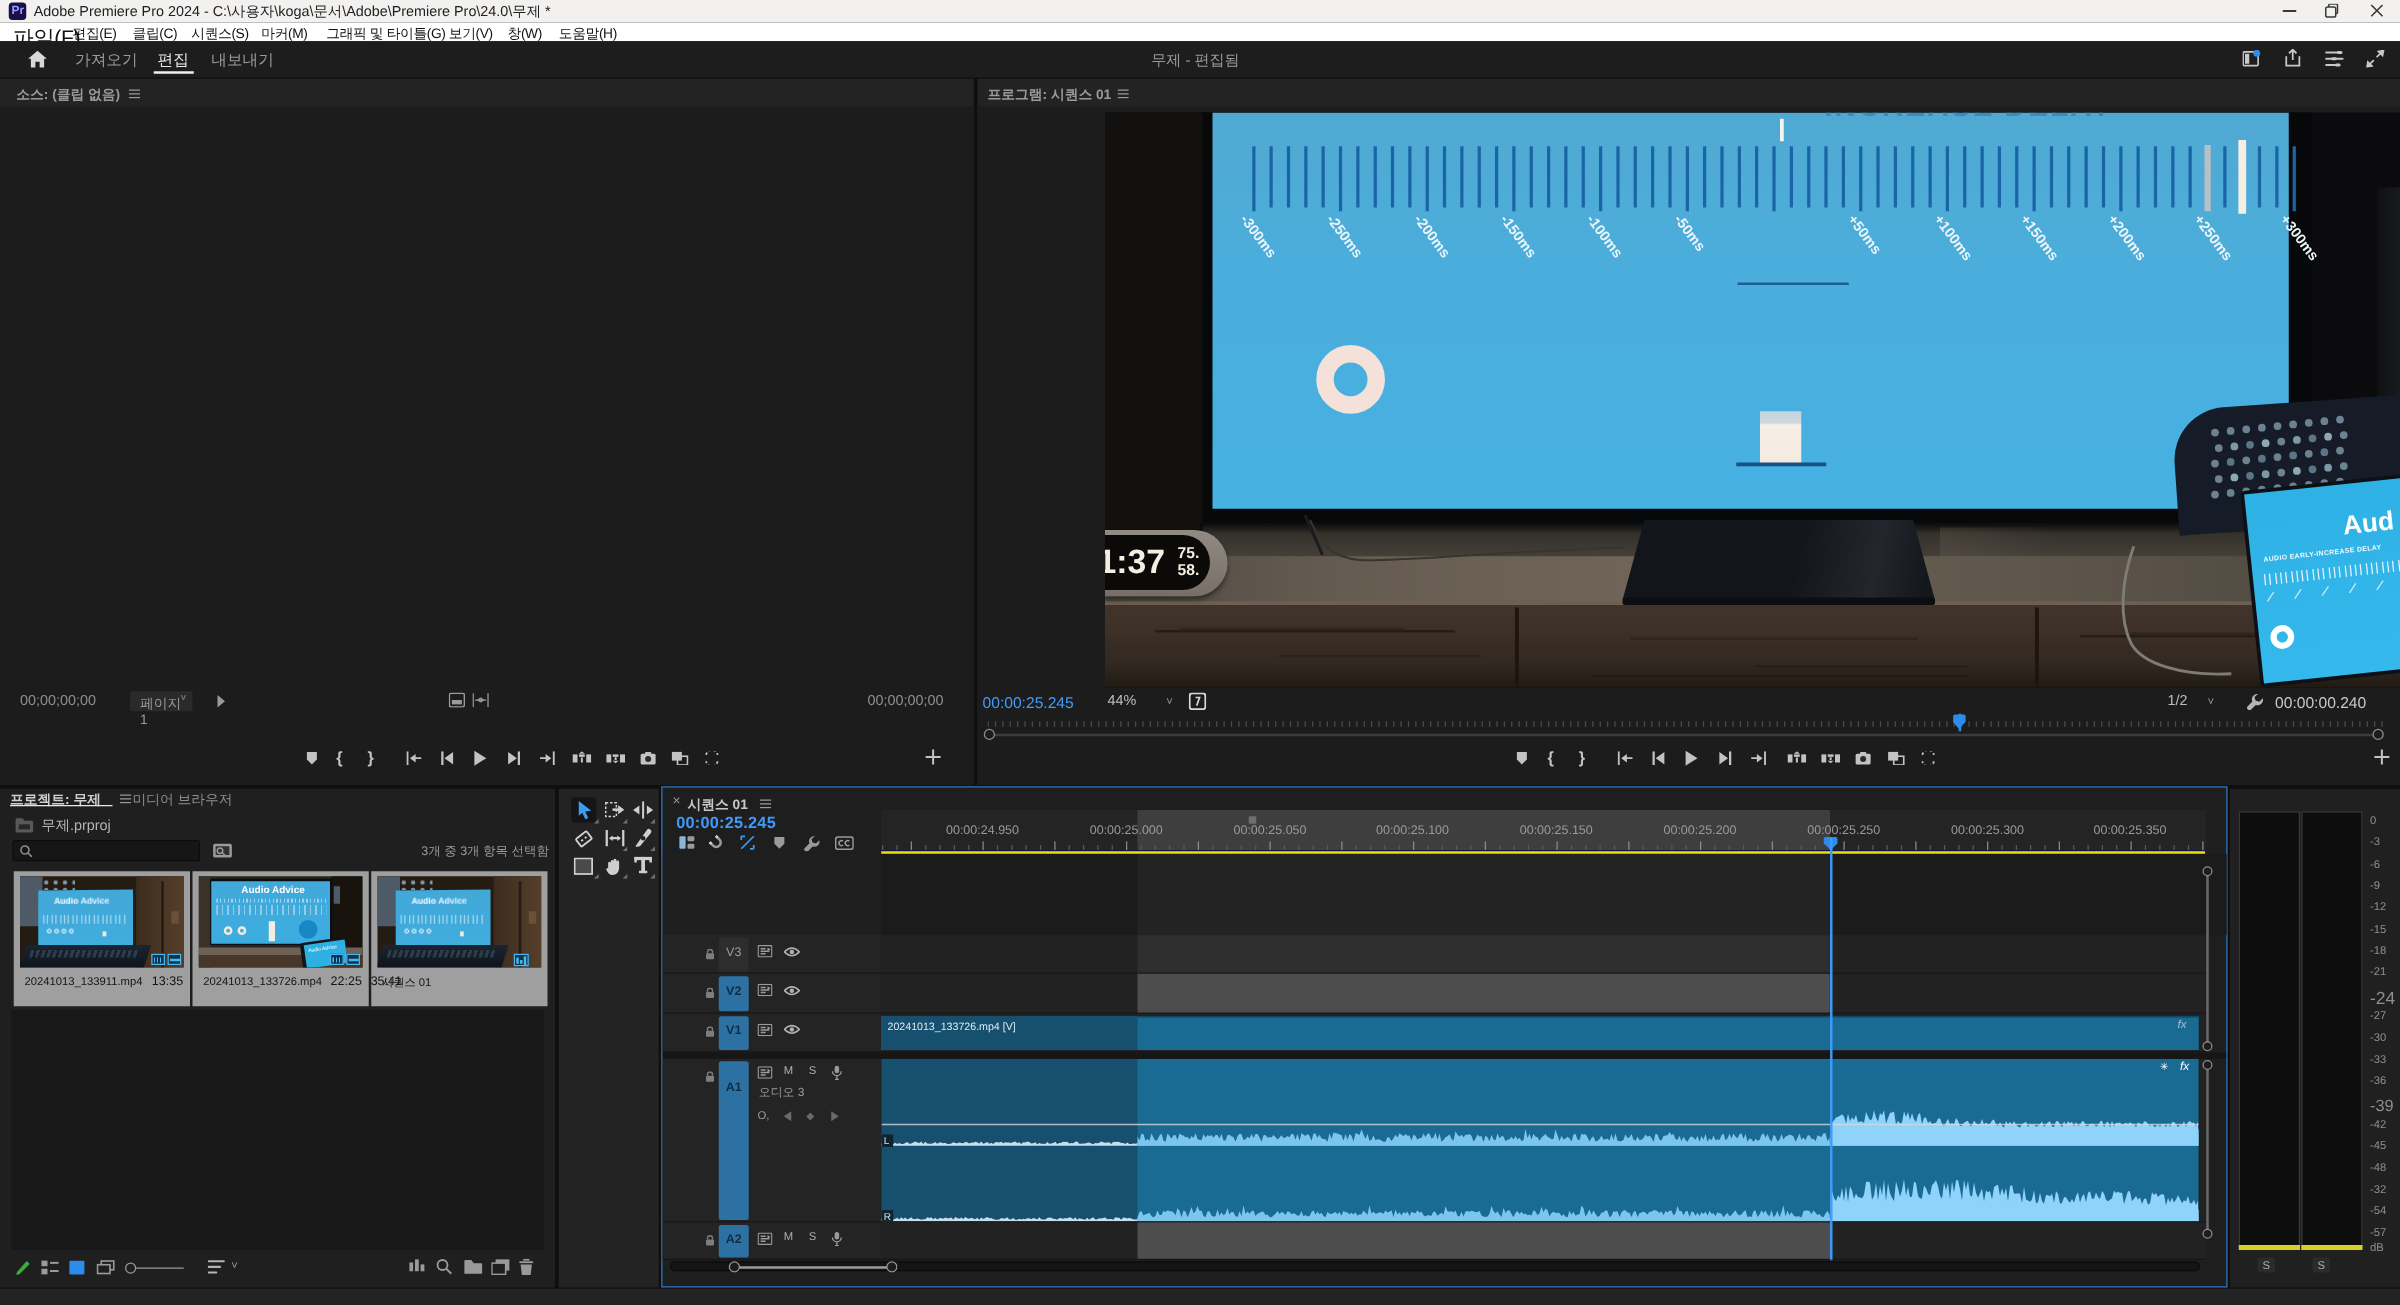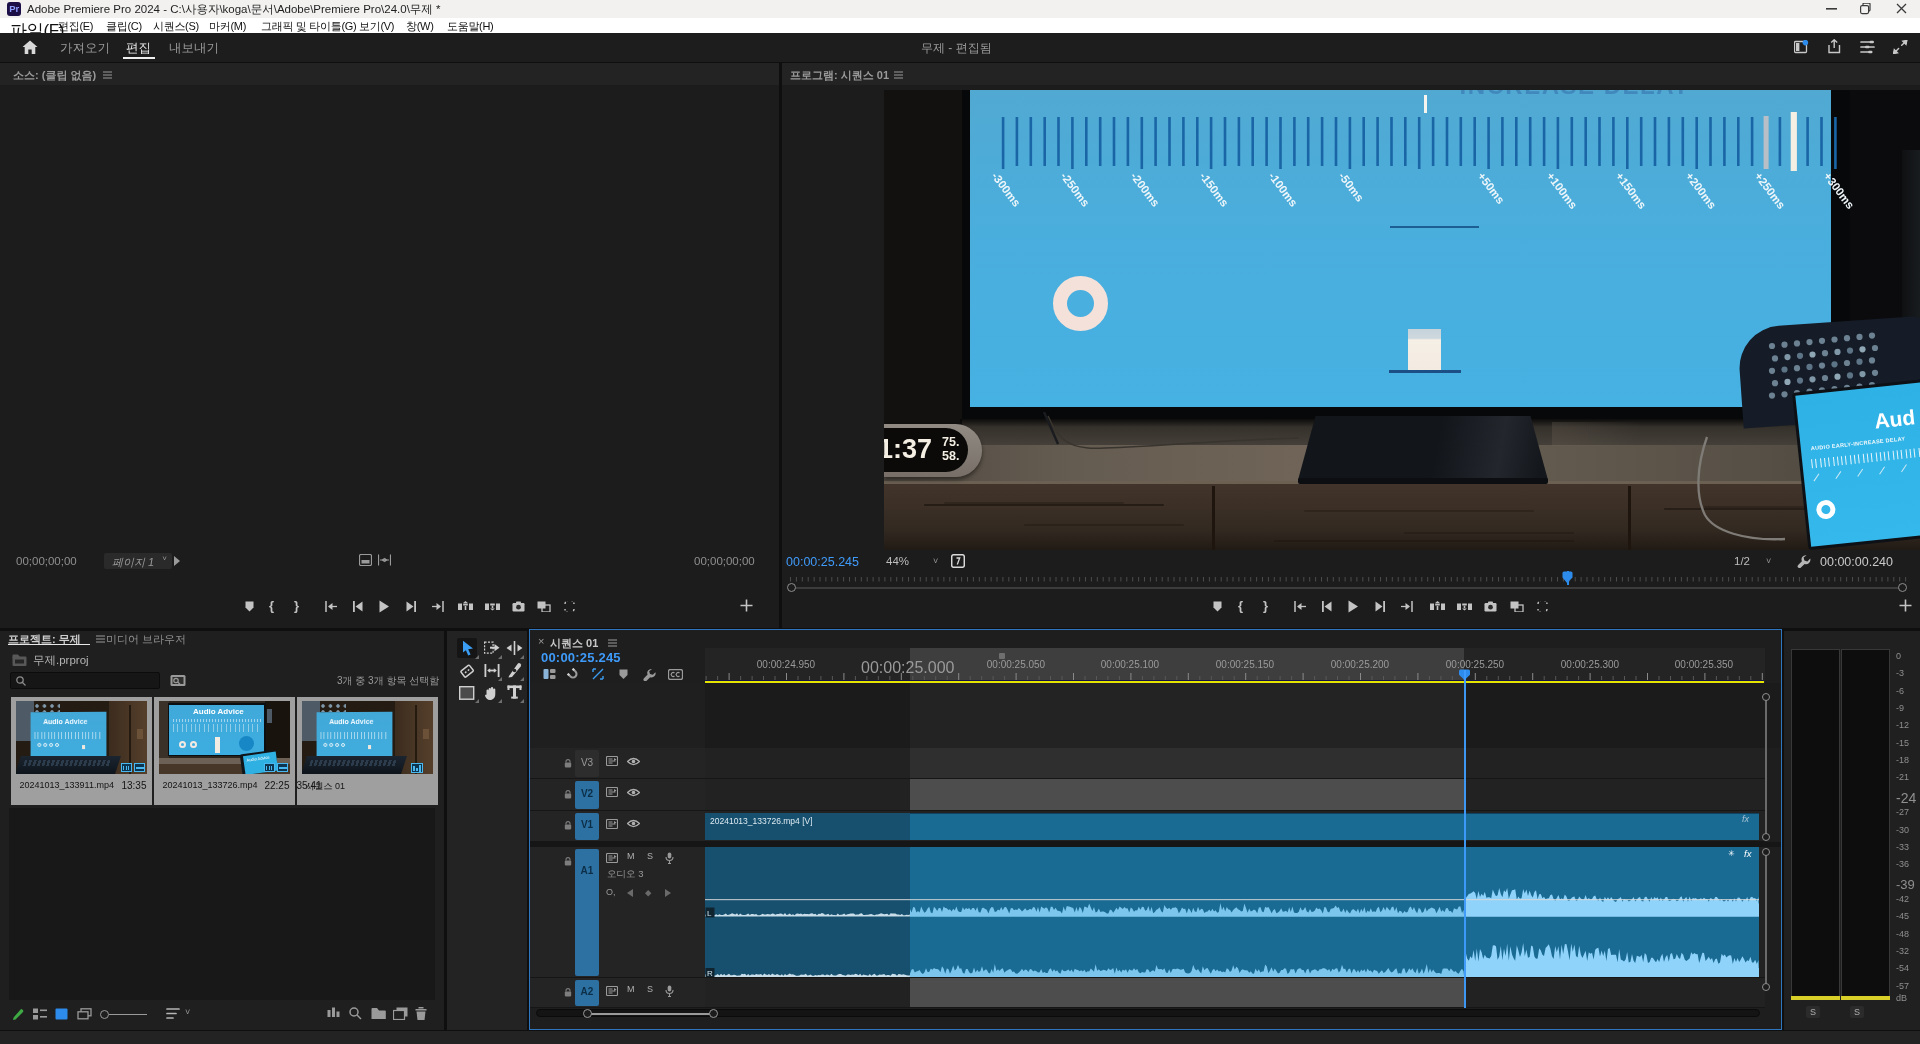--- a/index.html
+++ b/index.html
@@ -72,21 +72,21 @@
     </svg>
 <div class="ab" style="left:0px;top:63px;width:779px;height:565px;background:#232323;"></div>
 <div class="ab" style="left:0px;top:85px;width:779px;height:543px;background:#1c1c1c;"></div>
 <div class="ab" style="left:13px;top:68px;font-size:11px;color:#9a9a9a;font-weight:bold;">소스: (클립 없음)</div>
 <svg class="ab" style="left:103px;top:71px;" width="9" height="8" viewBox="0 0 9 8">
       <g stroke="#9a9a9a" stroke-width="1">
         <path d="M0 1 h9 M0 4 h9 M0 7 h9"></path>
       </g>
     </svg>
 <div class="ab" style="left:16px;top:555px;font-size:11.5px;color:#8f8f8f;">00;00;00;00</div>
-<div class="ab" style="left:104px;top:553px;width:68px;height:16px;background:#2a2a2a;border-radius:2px;font-style:italic;">
+<div class="ab" style="left:104px;top:553px;width:50px;height:16px;background:#2a2a2a;border-radius:2px;">
       <div style="position:absolute;left:8px;top:1.5px;font-size:11px;color:#999;">페이지 1</div>
       <div style="position:absolute;right:5px;top:1px;font-size:8px;color:#999;">˅</div>
     </div>
 <svg class="ab" style="left:173px;top:556px;" width="8" height="10" viewBox="0 0 8 10">
       <path d="M1 0 L7 5 L1 10 Z" fill="#9a9a9a"></path>
     </svg>
 <svg class="ab" style="left:359px;top:554px;" width="13" height="12" viewBox="0 0 13 12">
       <rect x="0.5" y="0.5" width="12" height="11" rx="1.5" fill="none" stroke="#9a9a9a" stroke-width="1.2"></rect>
       <rect x="2.5" y="6" width="8" height="3.5" fill="#9a9a9a"></rect>
     </svg>
@@ -952,21 +952,21 @@
 <svg class="ab" style="left:643px;top:668px;" width="13" height="13" viewBox="0 0 13 13">
       <path d="M9 1 a4 4 0 0 0 -4.4 5.6 L1 10.2 a1.8 1.8 0 0 0 2.6 2.6 L7.2 9.2 a4 4 0 0 0 5.2 -5 L9.8 6.8 L7 5.9 L6.2 3.2 Z" fill="#9a9a9a"></path>
     </svg>
 <svg class="ab" style="left:668px;top:669px;" width="15" height="11" viewBox="0 0 15 11">
       <rect x="0.5" y="0.5" width="14" height="10" rx="2" fill="none" stroke="#9a9a9a" stroke-width="1.3"></rect>
       <path d="M6.5 4 a2 2 0 1 0 0 3 M11.5 4 a2 2 0 1 0 0 3" fill="none" stroke="#9a9a9a" stroke-width="1.2"></path>
     </svg>
 <div class="ab" style="left:705px;top:648px;width:1060px;height:35px;background:#242424;"></div>
 <div class="ab" style="left:910px;top:648px;width:554px;height:32px;background:#3e3e3e;"></div>
 <div class="ab" style="left:746px;top:659px;width:80px;text-align:center;font-size:10px;color:#9a9a9a;">00:00:24.950</div>
-<div class="ab" style="left:861px;top:659px;width:80px;text-align:center;font-size:16px;color:#9a9a9a;">00:00:25.000</div>
+<div class="ab" style="left:861px;top:659px;width:80px;text-align:center;font-size:10px;color:#9a9a9a;">00:00:25.000</div>
 <div class="ab" style="left:976px;top:659px;width:80px;text-align:center;font-size:10px;color:#9a9a9a;">00:00:25.050</div>
 <div class="ab" style="left:1090px;top:659px;width:80px;text-align:center;font-size:10px;color:#9a9a9a;">00:00:25.100</div>
 <div class="ab" style="left:1205px;top:659px;width:80px;text-align:center;font-size:10px;color:#9a9a9a;">00:00:25.150</div>
 <div class="ab" style="left:1320px;top:659px;width:80px;text-align:center;font-size:10px;color:#9a9a9a;">00:00:25.200</div>
 <div class="ab" style="left:1435px;top:659px;width:80px;text-align:center;font-size:10px;color:#9a9a9a;">00:00:25.250</div>
 <div class="ab" style="left:1550px;top:659px;width:80px;text-align:center;font-size:10px;color:#9a9a9a;">00:00:25.300</div>
 <div class="ab" style="left:1664px;top:659px;width:80px;text-align:center;font-size:10px;color:#9a9a9a;">00:00:25.350</div>
 <svg class="ab" style="left:705px;top:673px;" width="1060" height="8" viewBox="0 0 1060 8">
       <rect x="0.6" y="3" width="1" height="4" fill="#585858"></rect>
       <rect x="12.1" y="3" width="1" height="4" fill="#585858"></rect>

